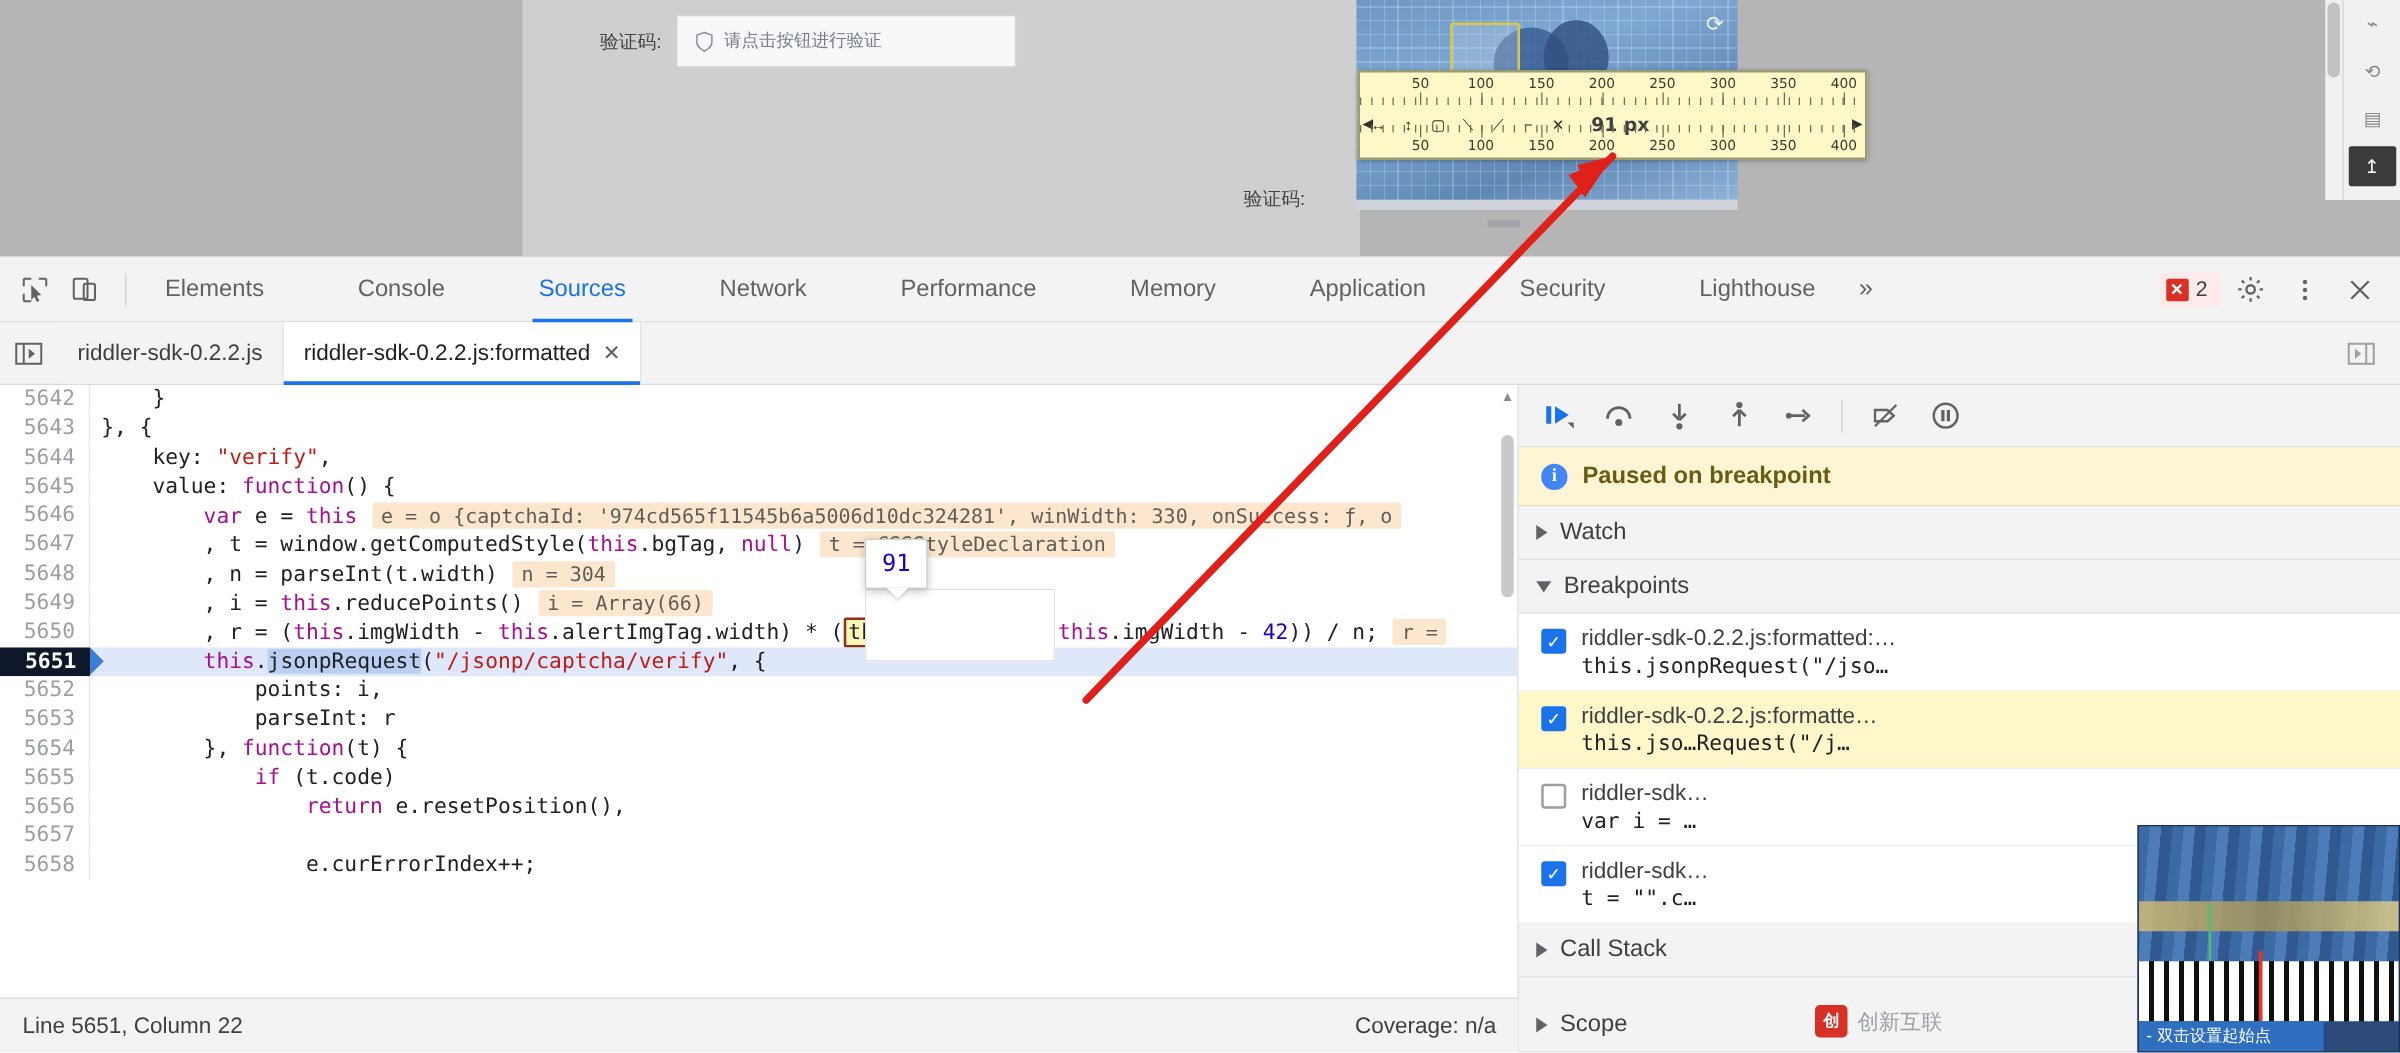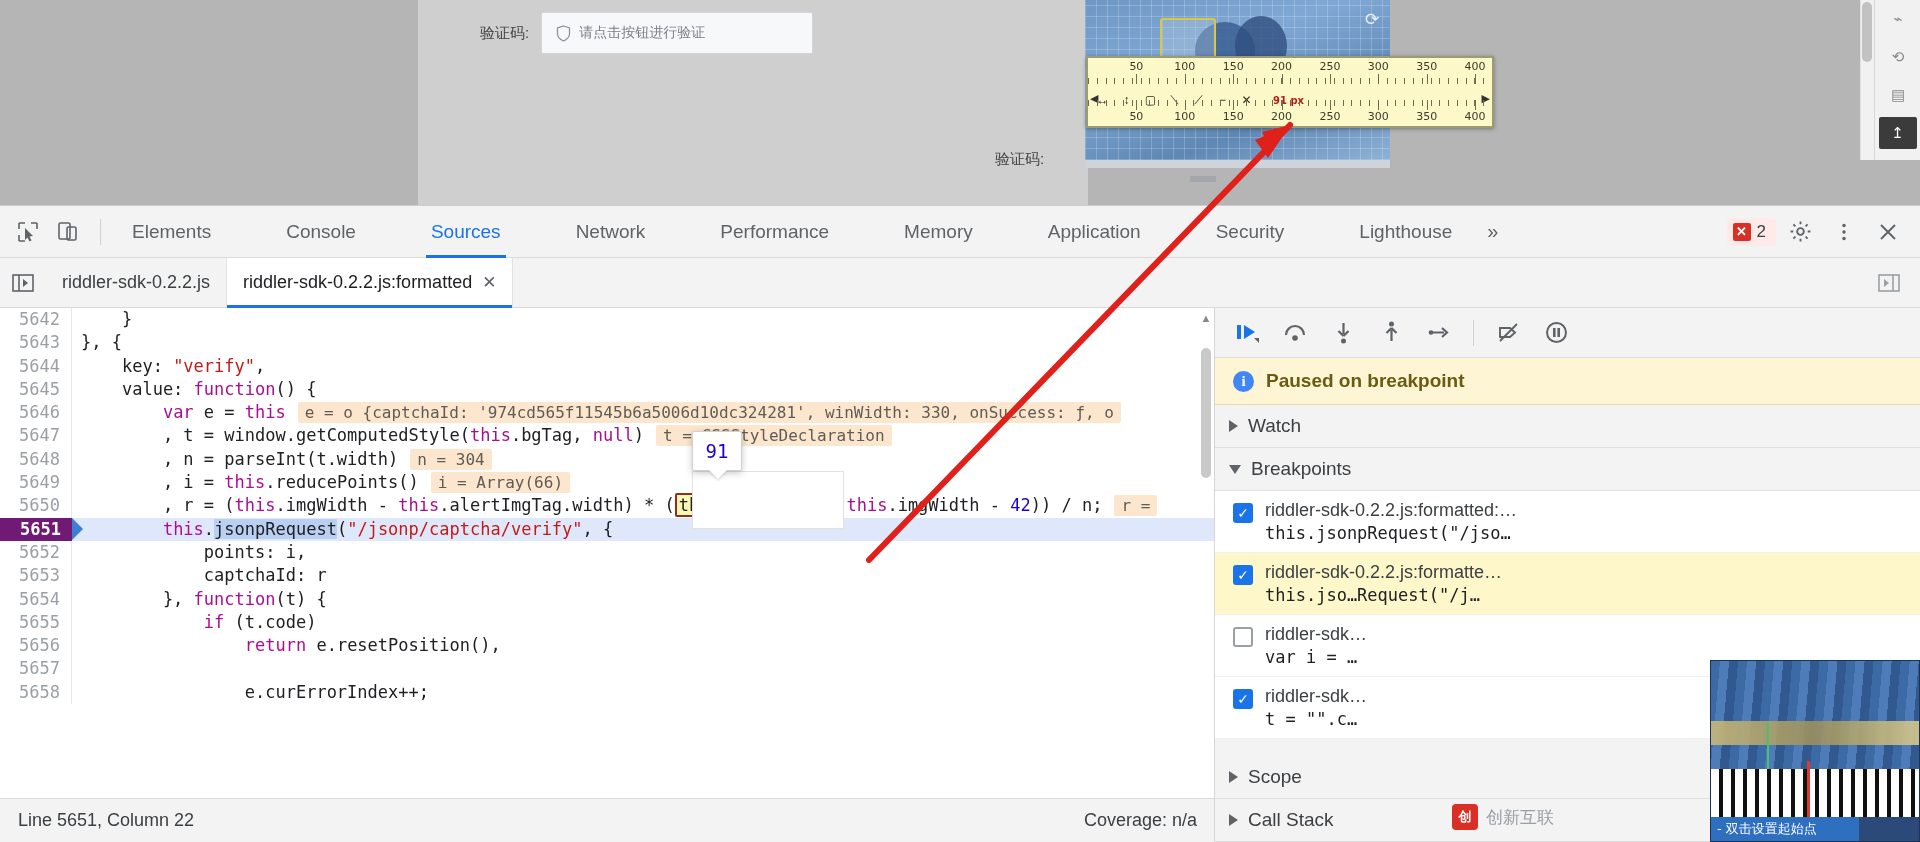--- a/index.html
+++ b/index.html
@@ -105,21 +105,21 @@
   .ruler-mid {
     position: absolute; left: 0; right: 0; top: 26px; height: 32px;
     display: flex; align-items: center; gap: 9px; padding-left: 7px;
     font-size: 12px; color: #2b2b20;
   }
   .ruler-btn {
     width: 15px; height: 15px; display: flex; align-items: center;
     justify-content: center; font-size: 12px; color: #2a2a20; cursor: pointer;
   }
   .ruler-val {
-    font-size: 10px; font-weight: bold; color: #b91c1c; margin-left: 10px;
+    font-size: 15px; font-weight: bold; color: #404040; margin-left: 10px;
     font-family: "DejaVu Sans", sans-serif;
   }
   .ruler-arrow-l { position:absolute; left:2px; top:34px; font-size:11px; color:#333; }
   .ruler-arrow-r { position:absolute; right:2px; top:34px; font-size:11px; color:#333; }
 
   
   .side-toolbar {
     position: absolute; right: 0; top: 0; width: 46px; height: 160px;
     background: #f1f1f1; border-left: 1px solid #d7d7d7;
   }
@@ -218,21 +218,21 @@
     font-size: 17px; line-height: 23.3px;
   }
   .cl { position: relative; height: 23.3px; white-space: pre; display: flex; }
   .gutter {
     width: 72px; flex: 0 0 72px; text-align: right; padding-right: 11px;
     color: #9aa0a6; background: #fff; border-right: 1px solid #e8e8e8;
     position: relative; z-index: 2; font-size: 17px;
   }
   .ccontent { padding-left: 9px; position: relative; color: #202124; }
   .cl.current .gutter {
-    background: #701a75; color: #fff; font-weight: bold;
+    background: #0f172a; color: #fff; font-weight: bold;
     border-right: none;
   }
   .cl.current { background: #dfe8fb; }
   .cl.current .gutter::after{
     content:""; position:absolute; right:-11px; top:0;
     border-top: 11.6px solid transparent;
     border-bottom: 11.6px solid transparent;
     border-left: 11px solid #3b7fd4;
   }
   .cl.current .ccontent { color: #202124; }
@@ -687,21 +687,21 @@
             <div class="cl"><div class="gutter">5643</div><div class="ccontent"><span class="plain">}, {</span></div></div>
             <div class="cl"><div class="gutter">5644</div><div class="ccontent"><span class="plain">    key: </span><span class="str">"verify"</span><span class="plain">,</span></div></div>
             <div class="cl"><div class="gutter">5645</div><div class="ccontent"><span class="plain">    value: </span><span class="fn">function</span><span class="plain">() {</span></div></div>
             <div class="cl"><div class="gutter">5646</div><div class="ccontent"><span class="plain">        </span><span class="kw2">var</span><span class="plain"> e = </span><span class="kw2">this</span><span class="inline-val">e = o {captchaId: '974cd565f11545b6a5006d10dc324281', winWidth: 330, onSuccess: ƒ, o</span></div></div>
             <div class="cl"><div class="gutter">5647</div><div class="ccontent"><span class="plain">        , t = window.getComputedStyle(</span><span class="kw2">this</span><span class="plain">.bgTag, </span><span class="kw2">null</span><span class="plain">)</span><span class="inline-val">t = CSSStyleDeclaration</span></div></div>
             <div class="cl"><div class="gutter">5648</div><div class="ccontent"><span class="plain">        , n = parseInt(t.width)</span><span class="inline-val">n = 304</span></div></div>
             <div class="cl"><div class="gutter">5649</div><div class="ccontent"><span class="plain">        , i = </span><span class="kw2">this</span><span class="plain">.reducePoints()</span><span class="inline-val">i = Array(66)</span></div></div>
             <div class="cl"><div class="gutter">5650</div><div class="ccontent"><span class="plain">        , r = (</span><span class="kw2">this</span><span class="plain">.imgWidth - </span><span class="kw2">this</span><span class="plain">.alertImgTag.width) * (</span><span class="hl-offsetx">this.offsetX</span><span class="plain"> / (</span><span class="kw2">this</span><span class="plain">.imgWidth - </span><span class="num">42</span><span class="plain">)) / n;</span><span class="inline-val">r =</span></div></div>
             <div class="cl current"><div class="gutter">5651</div><div class="ccontent"><span class="plain">        </span><span class="kw2">this</span><span class="plain">.</span><span class="sel-token">jsonpRequest</span><span class="plain">(</span><span class="str">"/jsonp/captcha/verify"</span><span class="plain">, {</span></div></div>
             <div class="cl"><div class="gutter">5652</div><div class="ccontent"><span class="plain">            points: i,</span></div></div>
-            <div class="cl"><div class="gutter">5653</div><div class="ccontent"><span class="plain">            captchaId: r</span></div></div>
+            <div class="cl"><div class="gutter">5653</div><div class="ccontent"><span class="plain">            parseInt: r</span></div></div>
             <div class="cl"><div class="gutter">5654</div><div class="ccontent"><span class="plain">        }, </span><span class="fn">function</span><span class="plain">(t) {</span></div></div>
             <div class="cl"><div class="gutter">5655</div><div class="ccontent"><span class="plain">            </span><span class="kw2">if</span><span class="plain"> (t.code)</span></div></div>
             <div class="cl"><div class="gutter">5656</div><div class="ccontent"><span class="plain">                </span><span class="kw2">return</span><span class="plain"> e.resetPosition(),</span></div></div>
             <div class="cl"><div class="gutter">5657</div></div>
             <div class="cl"><div class="gutter">5658</div><div class="ccontent"><span class="plain">                e.curErrorIndex++;</span></div></div>
           </div>
 
         <div class="tooltip-box2"></div>
         <div class="tooltip-91">91</div>
 
@@ -803,27 +803,27 @@
             </div>
             <div class="bp-item">
               <div class="bp-check">✓</div>
               <div class="bp-body">
                 <div class="bp-title">riddler-sdk…</div>
                 <div class="bp-code">t = "".c…</div>
               </div>
             </div>
           </div>
 
+        <div class="sec-header">
+          <span class="tri right"></span>
+          <span>Call Stack</span>
+        </div>
         <div class="sec-header sec-bottom">
           <span class="tri right"></span>
           <span>Scope</span>
-        </div>
-        <div class="sec-header">
-          <span class="tri right"></span>
-          <span>Call Stack</span>
         </div>
 
         <div class="thumb">
           <div class="thumb-top"></div>
           <div class="thumb-band"></div>
           <div class="thumb-greenline"></div>
           <div class="thumb-keys"></div>
           <div class="thumb-redline"></div>
           <div class="thumb-footer">- 双击设置起始点</div>
         </div>

